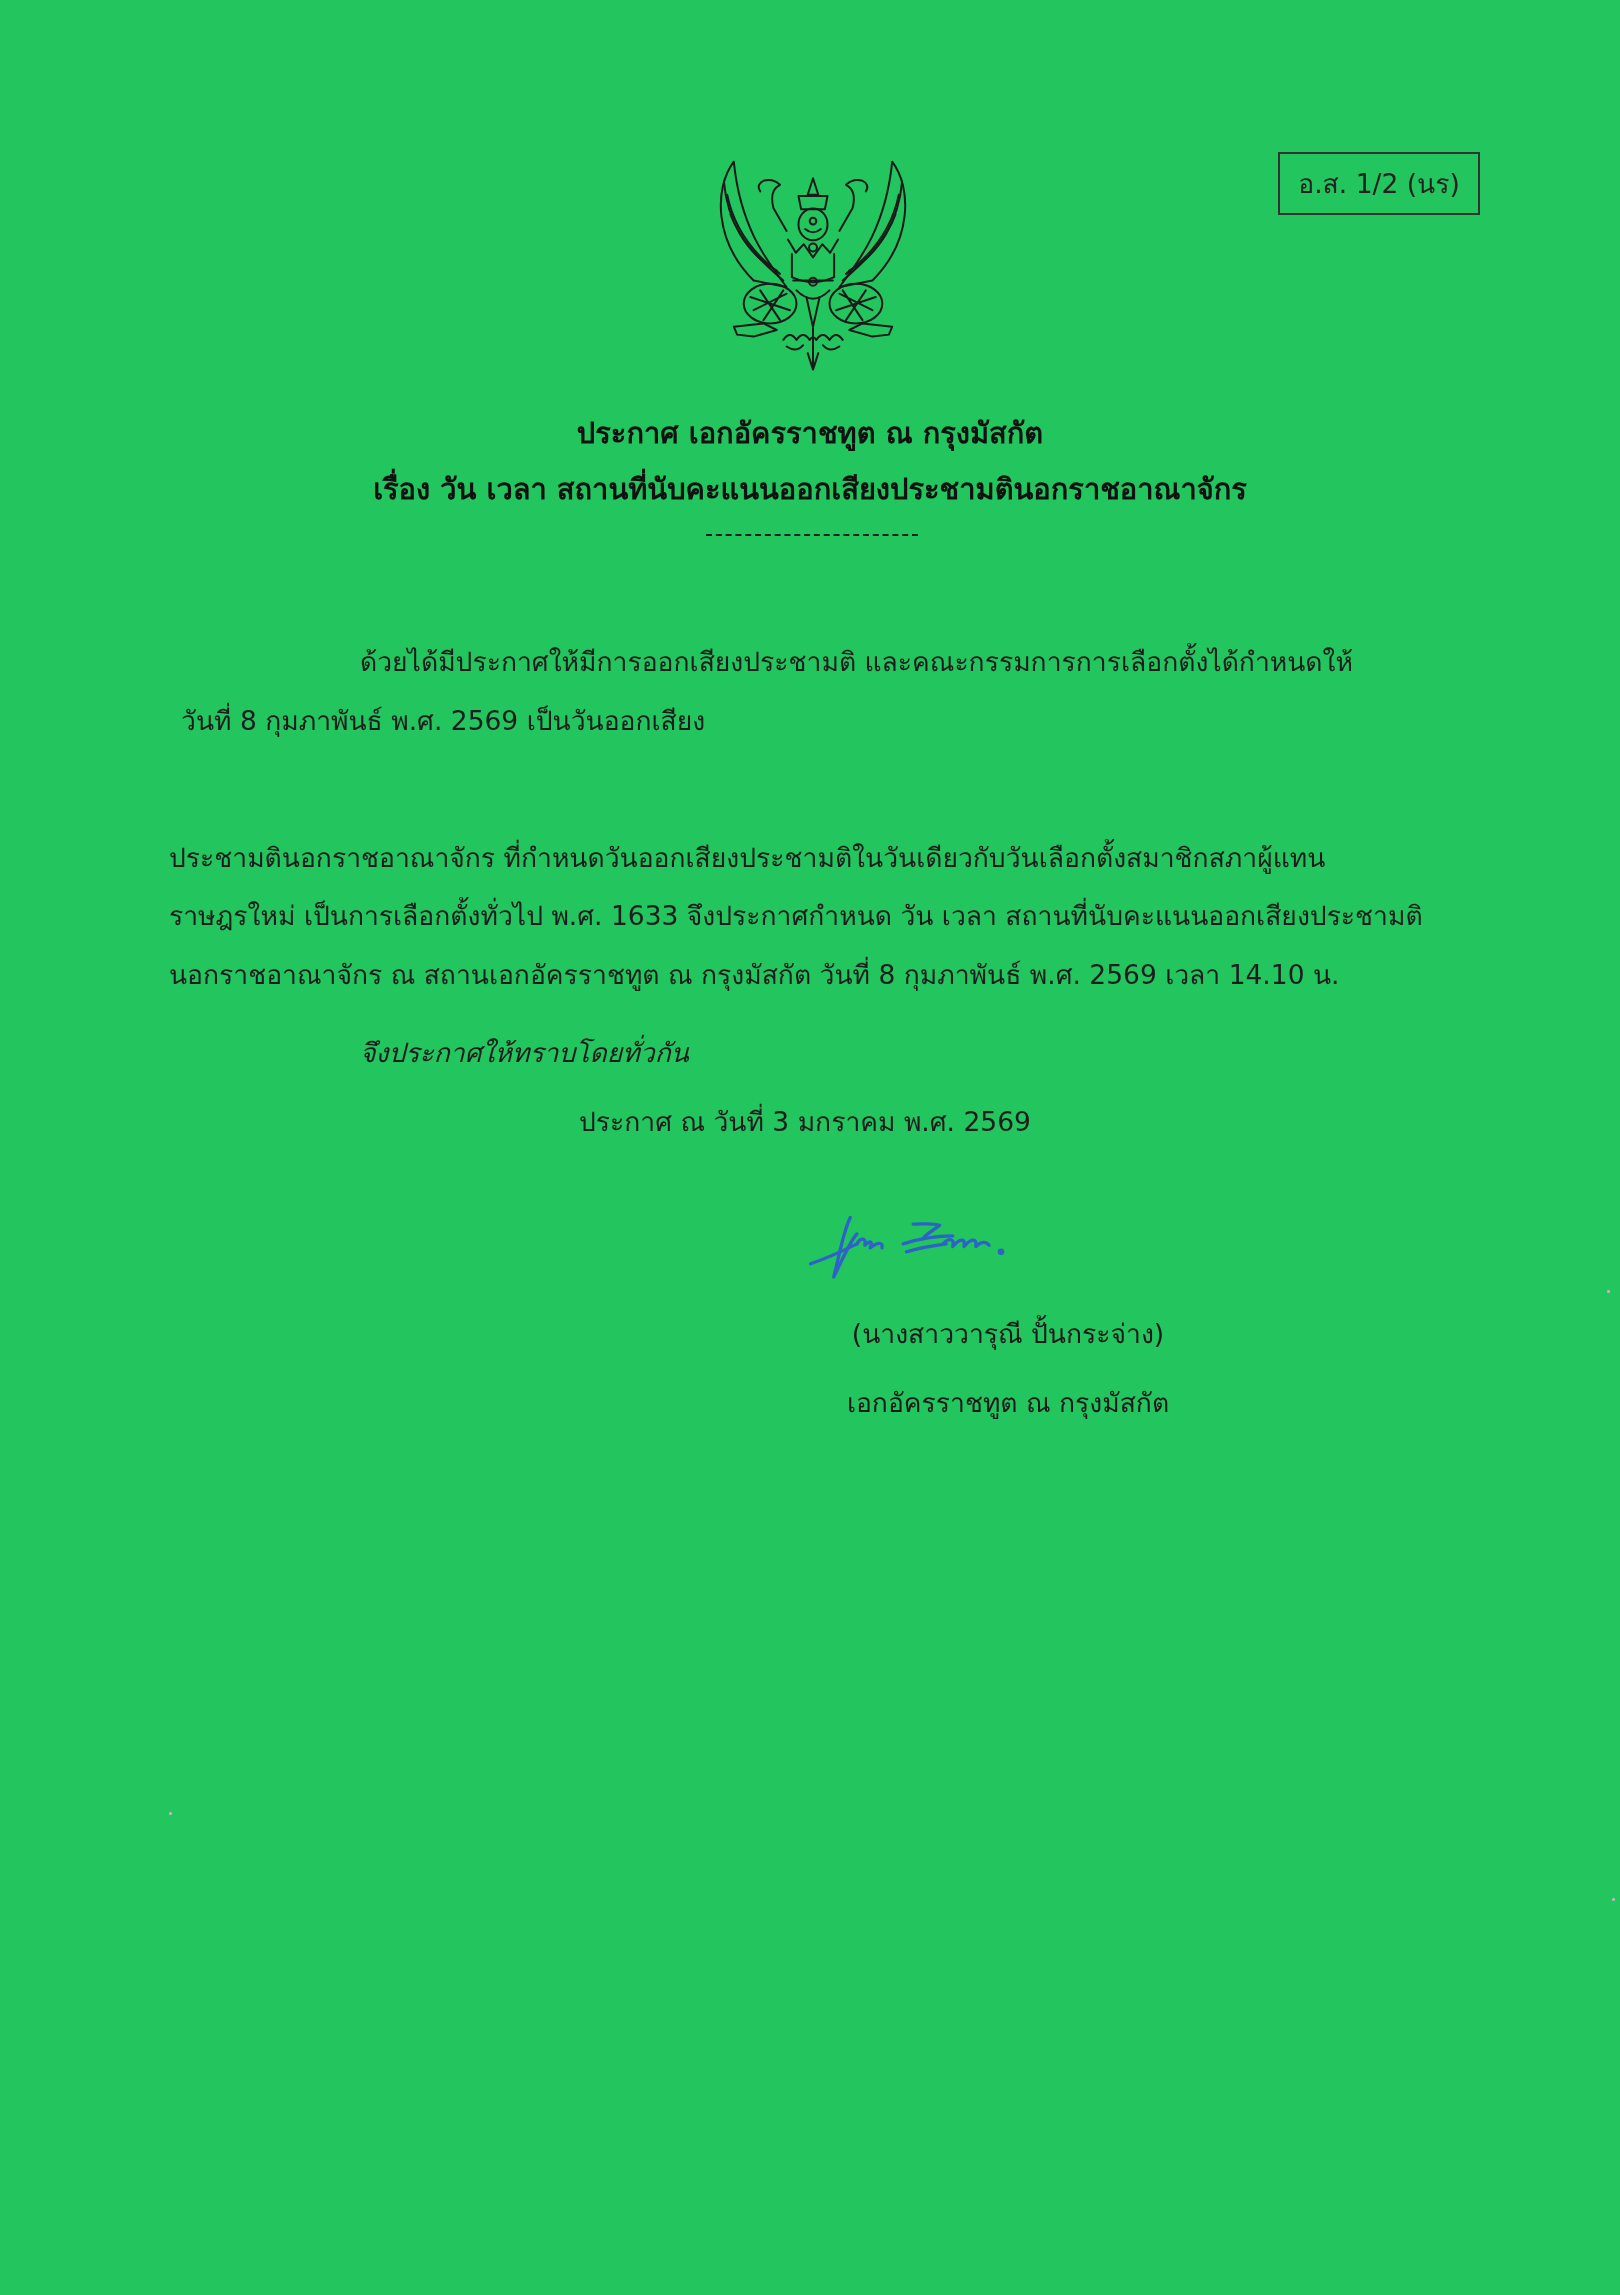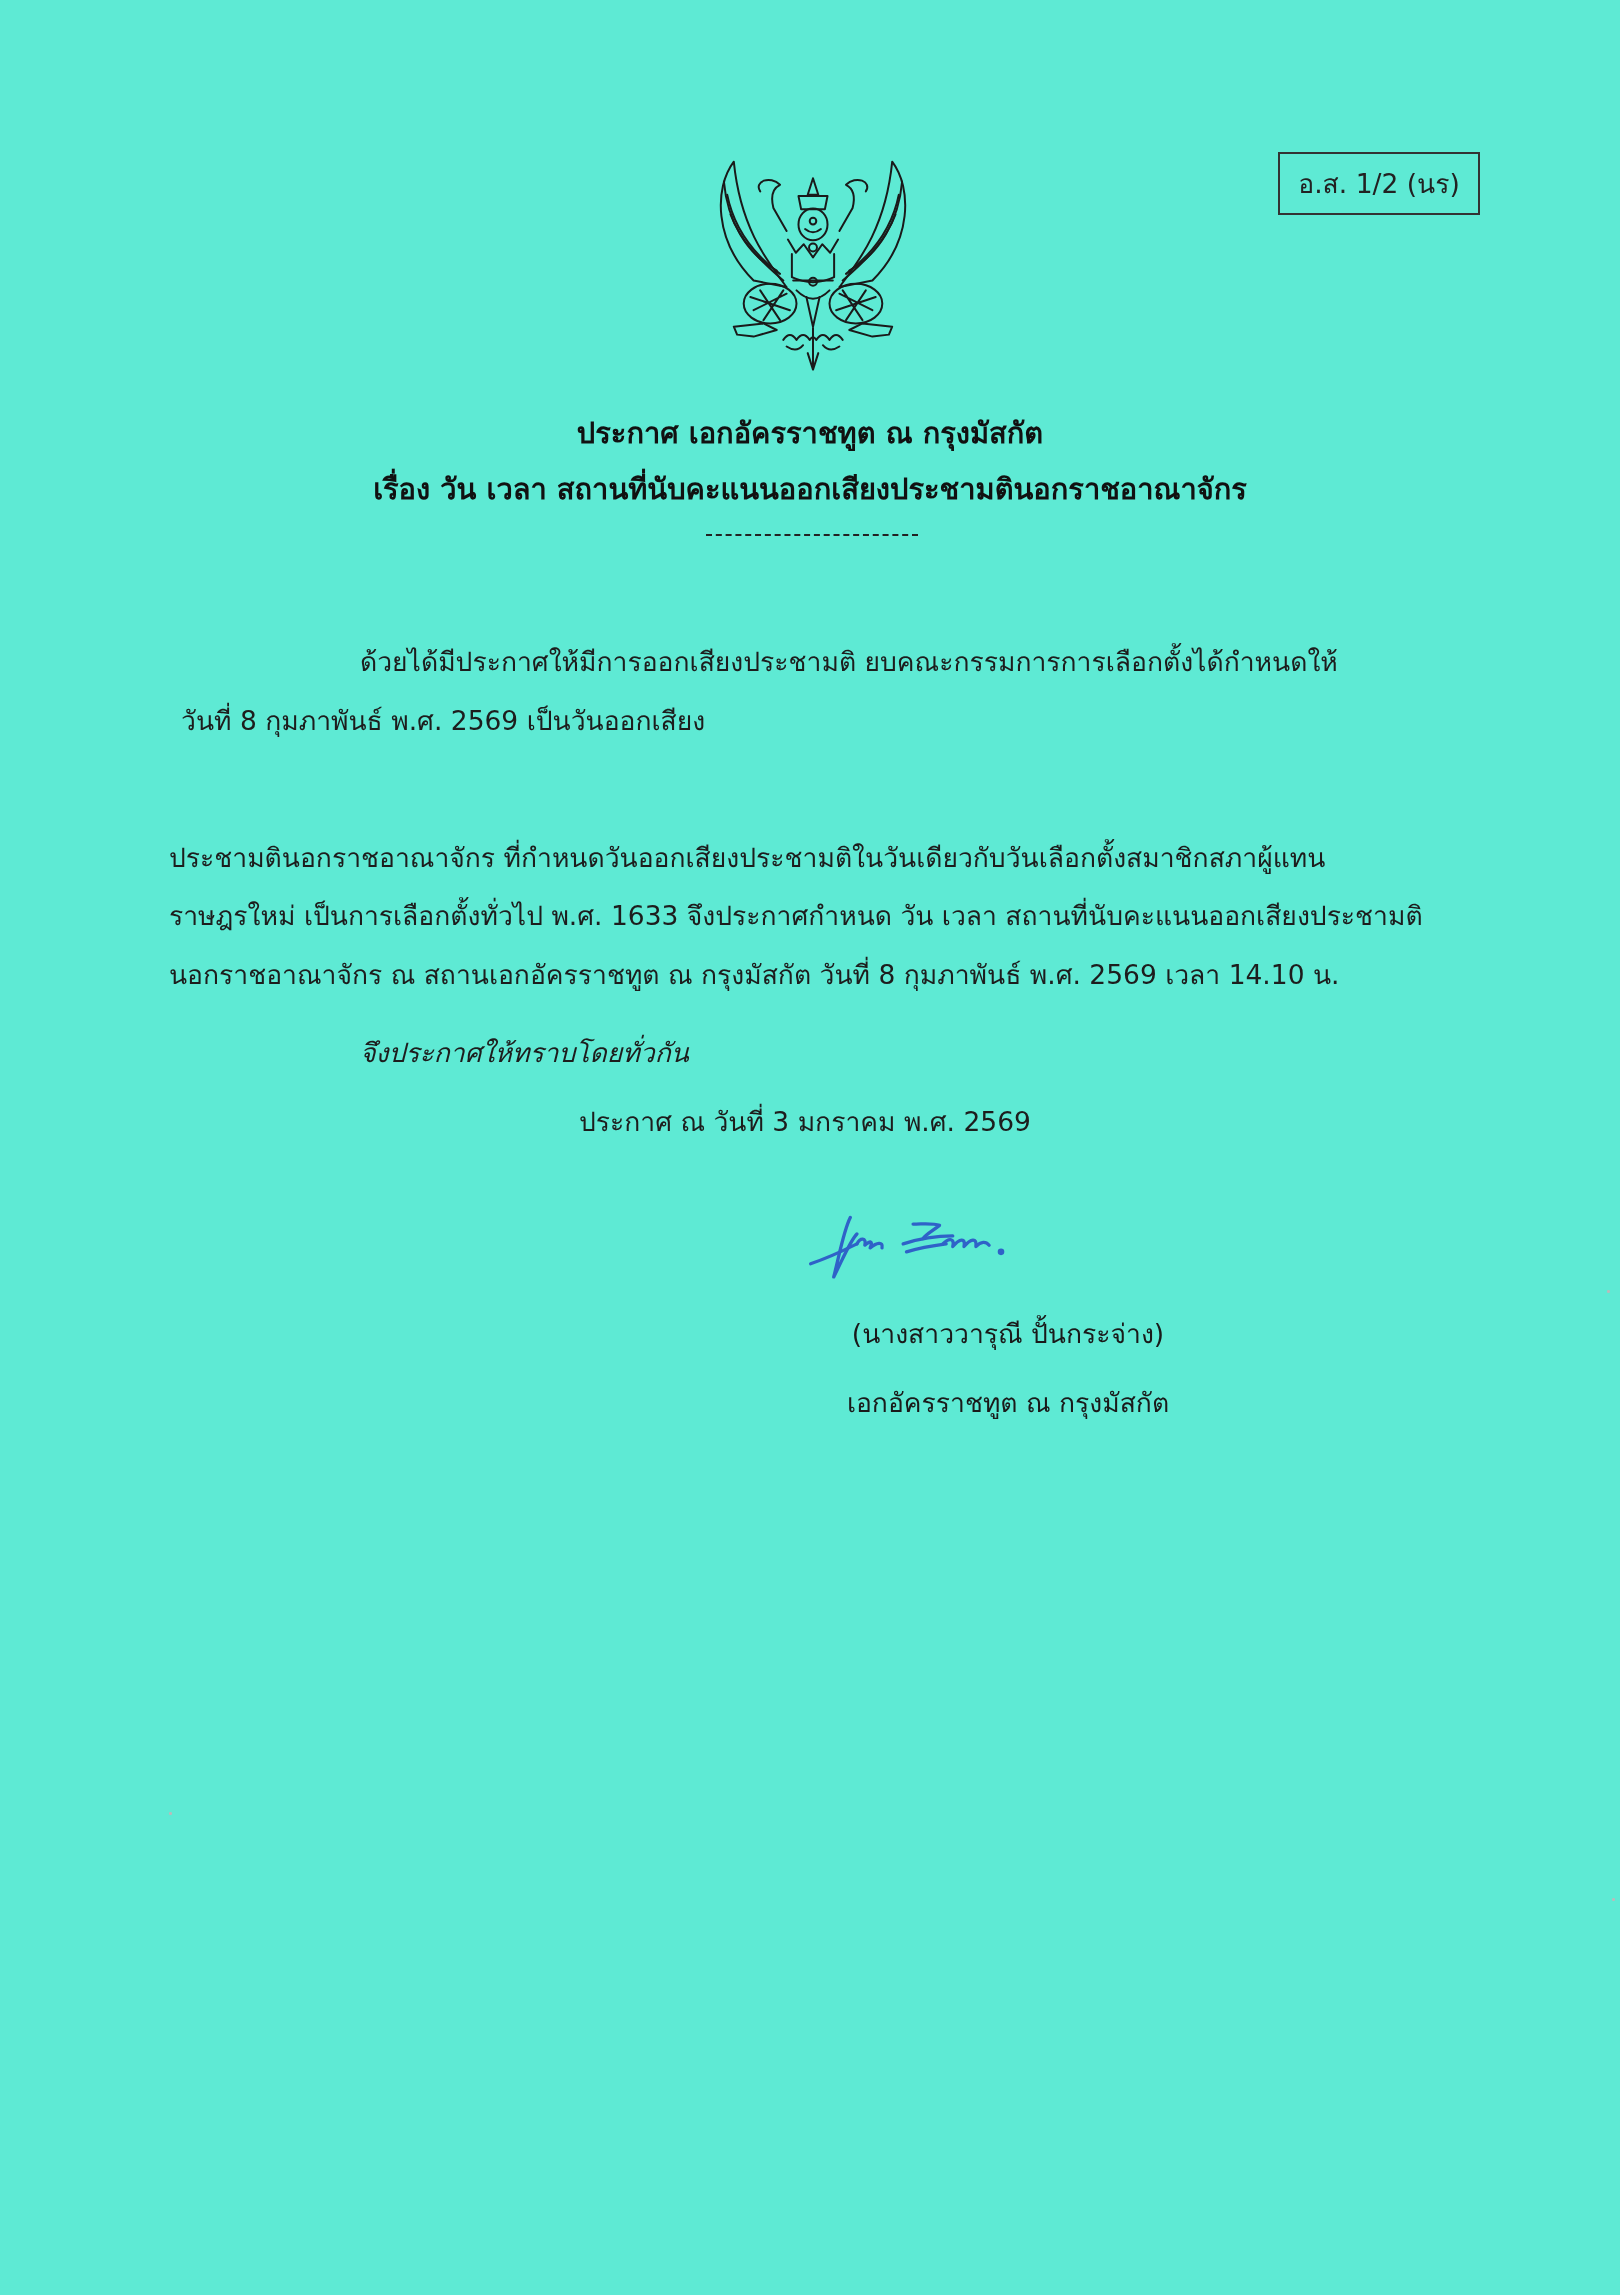--- a/index.html
+++ b/index.html
@@ -1,18 +1,18 @@
 <!DOCTYPE html>
 <html style="font-size:10.6px"><head>
 <meta charset="utf-8">
 <style>
   html, body { margin: 0; padding: 0; background: #ffffff; }
   body { width: 1620px; height: 2295px; position: relative; overflow: hidden;
          font-family: "DejaVu Sans", "Liberation Sans", sans-serif; color: #1a1a1a; }
-  .page { position: absolute; left: 0; top: 0; width: 1620px; height: 2295px; background: #5eead4; }
+  .page { position: absolute; left: 0; top: 0; width: 1620px; height: 2295px; background: #22c55e; }
 
   .form-code-box { position: absolute; left: 1278px; top: 152px; width: 202px; height: 63px;
                    border: 2px solid #333; box-sizing: border-box;
                    display: flex; align-items: center; justify-content: center;
                    font-size: 26.5px; color: #222; }
 
   .emblem { position: absolute; left: 714px; top: 155px; width: 198px; height: 218px; }
 
   .title { position: absolute; left: 0; width: 1620px; text-align: center;
            font-weight: bold; font-size: 29px; color: #111; }
@@ -81,21 +81,21 @@
       <path d="M105 280 Q 115 265 125 280 Q 135 265 145 280 Q 150 272 155 280 Q 165 265 175 280 Q 185 265 195 280"></path>
       <path d="M110 290 Q 125 300 135 288 M 190 290 Q 175 300 165 288"></path>
       <path d="M150 262 L 150 325 M 142 300 L 150 325 L 158 300"></path>
     </g>
   </svg>
 
   <div class="title title-1">ประกาศ เอกอัครราชทูต ณ กรุงมัสกัต</div>
   <div class="title title-2">เรื่อง วัน เวลา สถานที่นับคะแนนออกเสียงประชามตินอกราชอาณาจักร</div>
   <div class="separator"></div>
 
-  <div class="para-line" style="left:360px; top:641px;">ด้วยได้มีประกาศให้มีการออกเสียงประชามติ ยบคณะกรรมการการเลือกตั้งได้กำหนดให้</div>
+  <div class="para-line" style="left:360px; top:641px;">ด้วยได้มีประกาศให้มีการออกเสียงประชามติ และคณะกรรมการการเลือกตั้งได้กำหนดให้</div>
   <div class="para-line" style="left:181px; top:700px;">วันที่ 8 กุมภาพันธ์ พ.ศ. 2569 เป็นวันออกเสียง</div>
 
   <div class="para-line" style="left:169px; top:837px;">ประชามตินอกราชอาณาจักร ที่กำหนดวันออกเสียงประชามติในวันเดียวกับวันเลือกตั้งสมาชิกสภาผู้แทน</div>
   <div class="para-line" style="left:169px; top:895px;">ราษฎรใหม่ เป็นการเลือกตั้งทั่วไป พ.ศ. 1633 จึงประกาศกำหนด วัน เวลา สถานที่นับคะแนนออกเสียงประชามติ</div>
   <div class="para-line" style="left:169px; top:954px;text-align:center;">นอกราชอาณาจักร ณ สถานเอกอัครราชทูต ณ กรุงมัสกัต วันที่ 8 กุมภาพันธ์ พ.ศ. 2569 เวลา 14.10 น.</div>
 
   <div class="para-line" style="left:360px; top:1032px;font-style:italic;">จึงประกาศให้ทราบโดยทั่วกัน</div>
   <div class="para-line" style="left:579px; top:1101px;">ประกาศ ณ วันที่ 3 มกราคม พ.ศ. 2569</div>
 
   <svg class="signature" viewBox="0 0 360 140">

